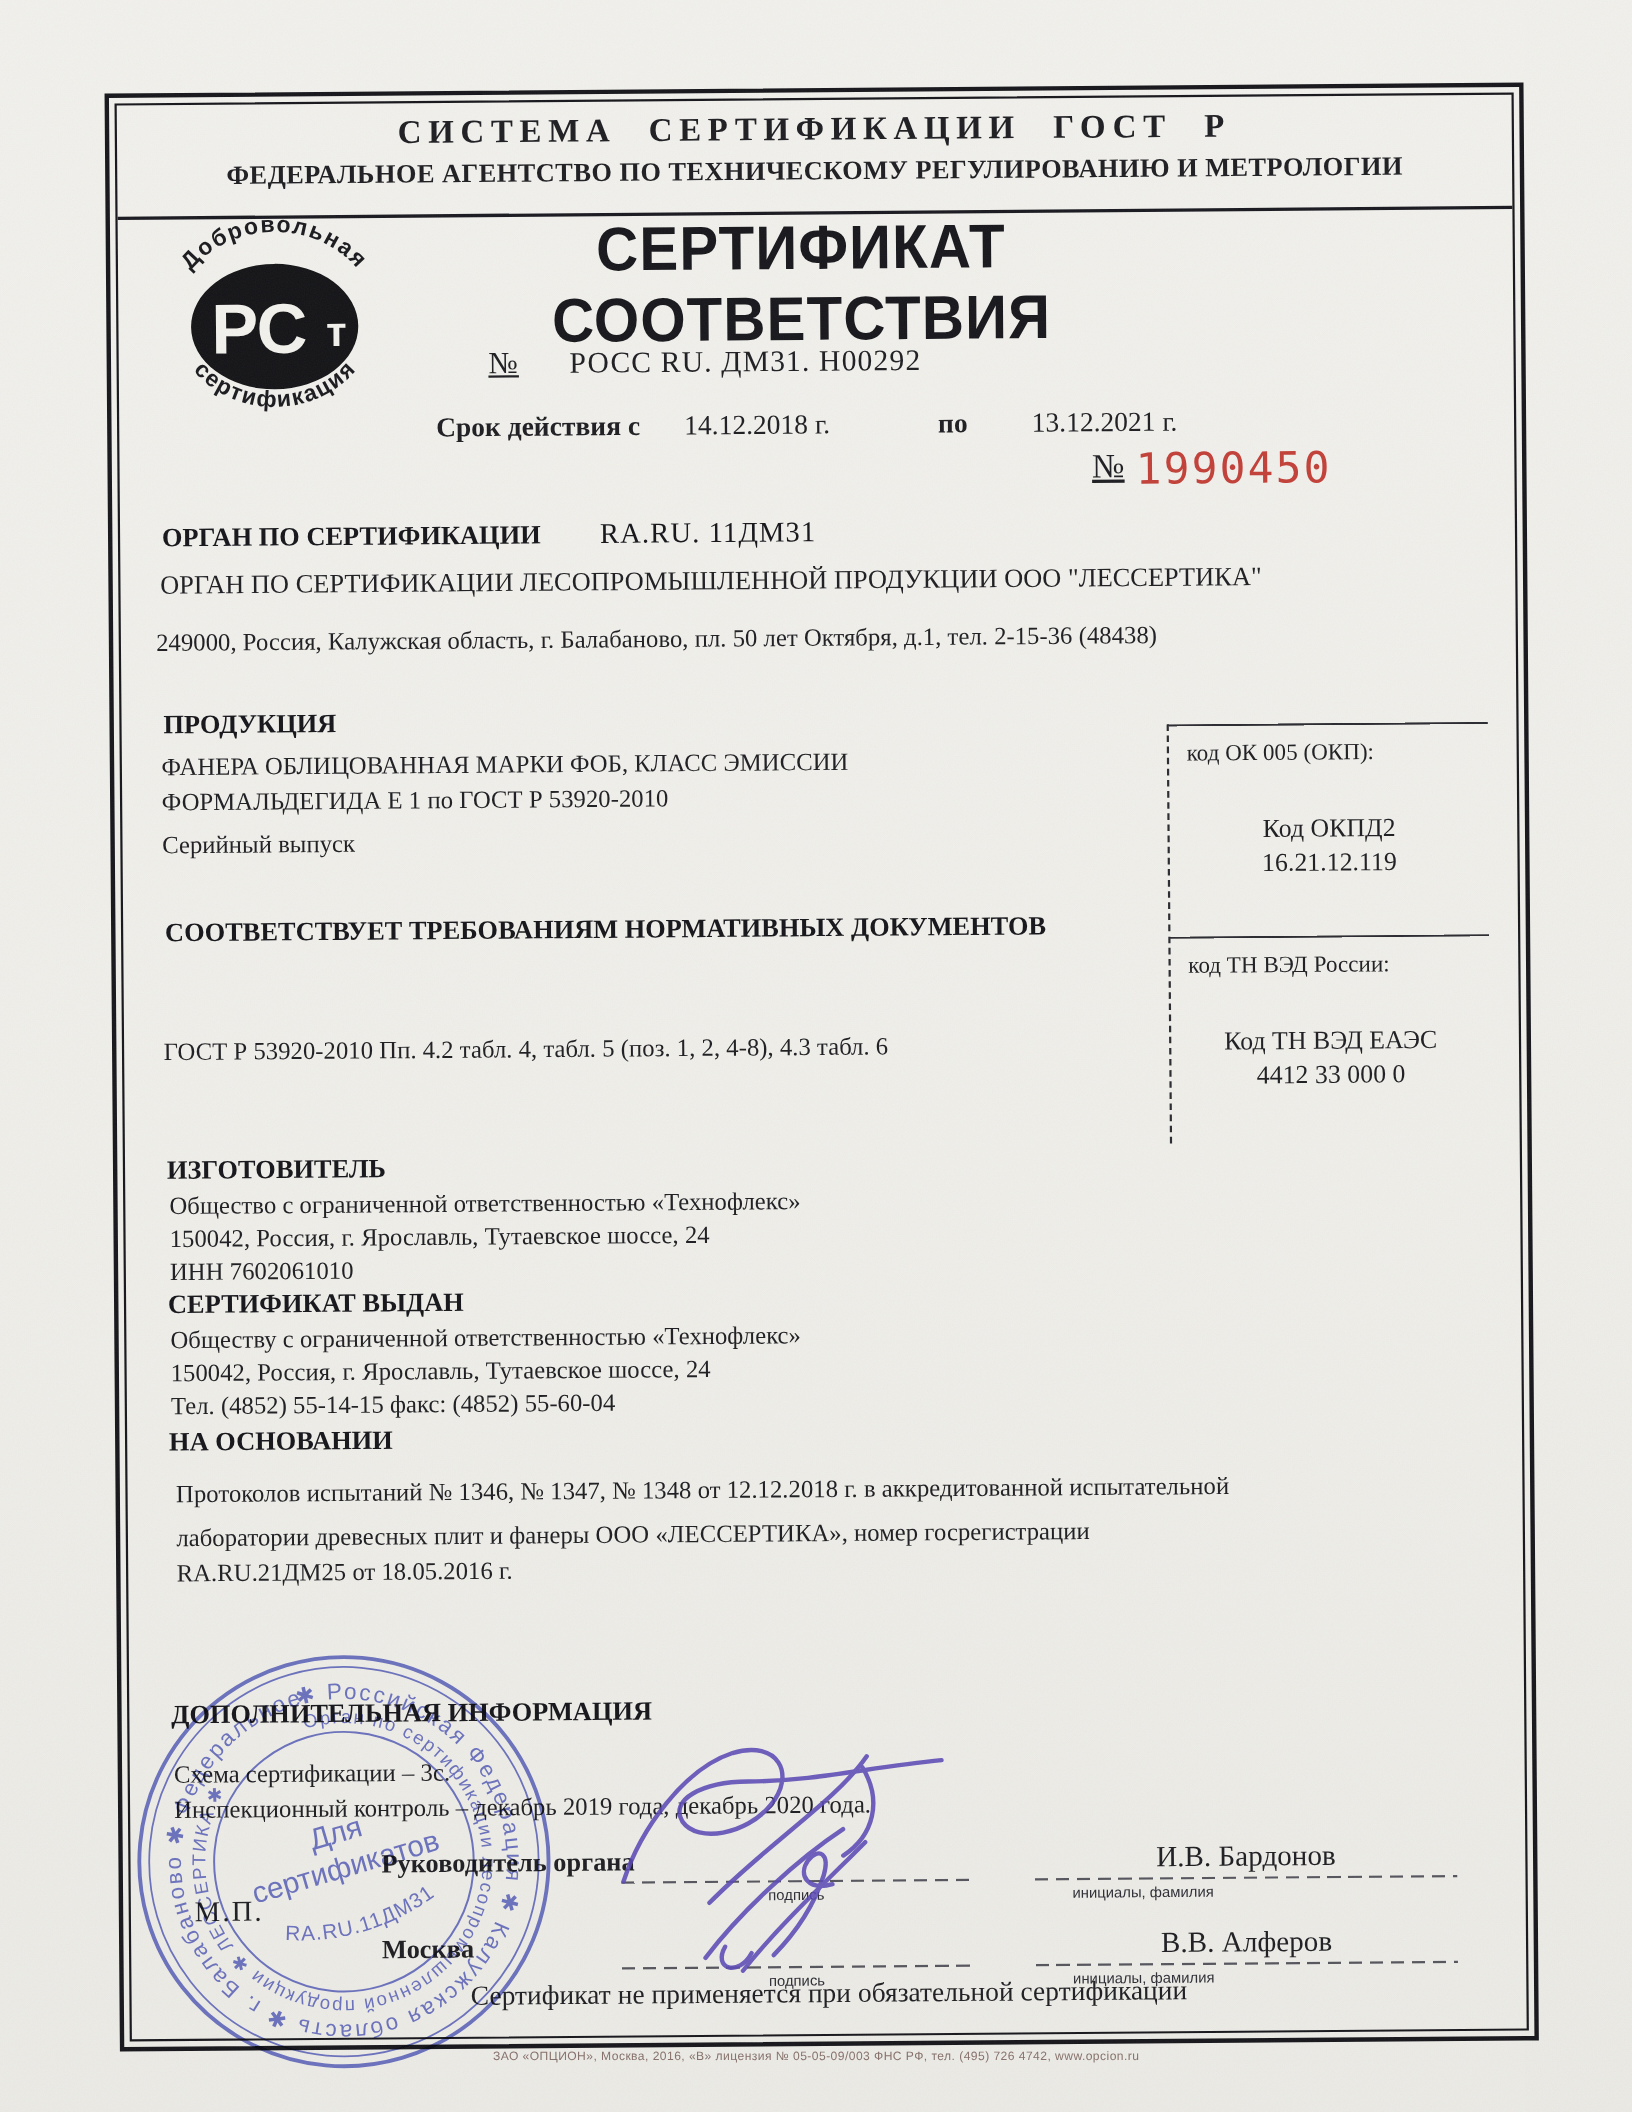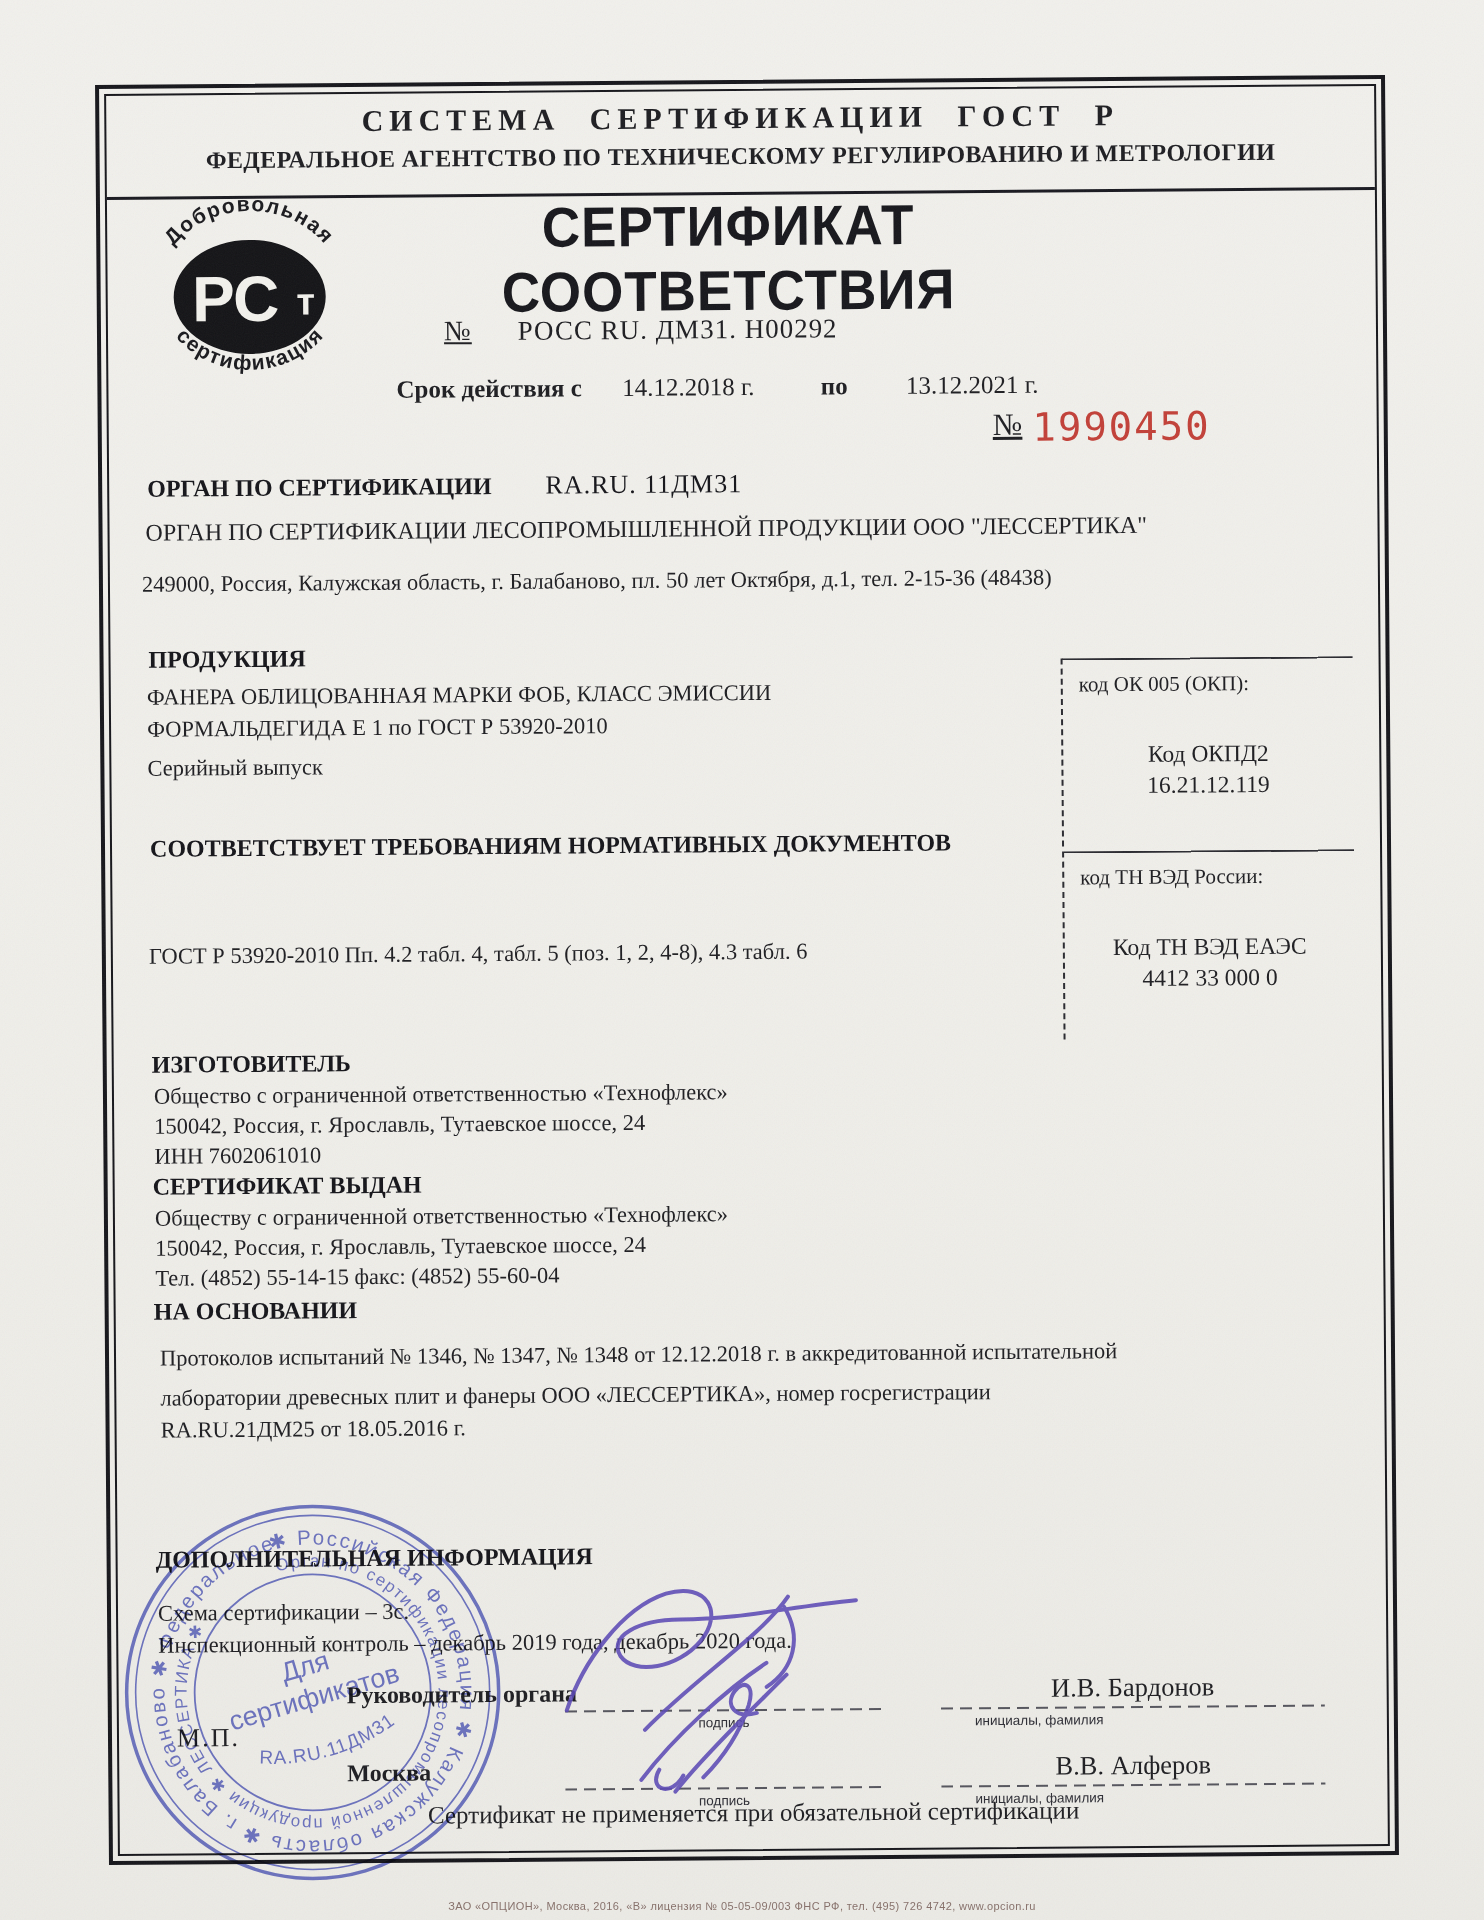--- a/index.html
+++ b/index.html
@@ -139,21 +139,21 @@
 
     <div class="abs title">СЕРТИФИКАТ СООТВЕТСТВИЯ</div>
 
     <div class="abs certno-row">
       <span class="nosign">№</span><span>РОСС  RU. ДМ31. Н00292</span>
     </div>
 
     <div class="abs validity-row">
       <b>Срок действия  с</b>
       <span style="margin-left:34px">14.12.2018 г.</span>
-      <b style="margin-left:60px">по</b>
+      <b style="margin-left:92px">по</b>
       <span style="margin-left:52px">13.12.2021 г.</span>
     </div>
 
     <div class="abs blank-no">
       <span class="nosign">№</span><span class="digits">1990450</span>
     </div>
 
     <div class="abs organ-row lbl">
       <span>ОРГАН ПО СЕРТИФИКАЦИИ</span>
       <span class="code">RA.RU. 11ДМ31</span>
@@ -257,20 +257,20 @@
         <text x="200" y="214" font-size="27" text-anchor="middle">сертификатов</text>
         <text font-size="19" letter-spacing="1">
           <textPath href="#scode" startOffset="50%" text-anchor="middle">RA.RU.11ДМ31</textPath>
         </text>
       </g>
     </svg>
 
   </div>
 </div>
 
-<div class="abs fineprint" style="position:absolute;margin-top:36px;">ЗАО «ОПЦИОН», Москва, 2016, «В»     лицензия № 05-05-09/003 ФНС РФ, тел. (495) 726 4742, www.opcion.ru</div>
+<div class="abs fineprint" style="position:absolute;">ЗАО «ОПЦИОН», Москва, 2016, «В»     лицензия № 05-05-09/003 ФНС РФ, тел. (495) 726 4742, www.opcion.ru</div>
 
 <svg class="noise" width="1484" height="1920" xmlns="http://www.w3.org/2000/svg">
   <filter id="grain">
       <feTurbulence type="fractalNoise" baseFrequency="0.9" numOctaves="2" stitchTiles="stitch"></feTurbulence>
     </filter>
   <rect width="1484" height="1920" filter="url(#grain)"></rect>
 </svg>
 
 </body></html>

